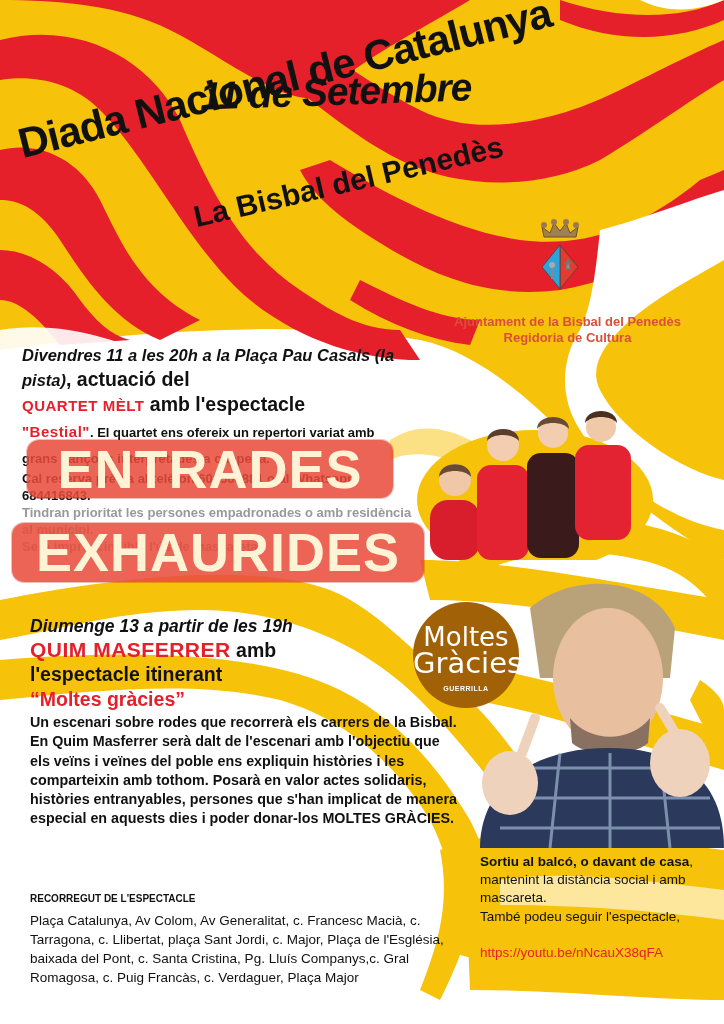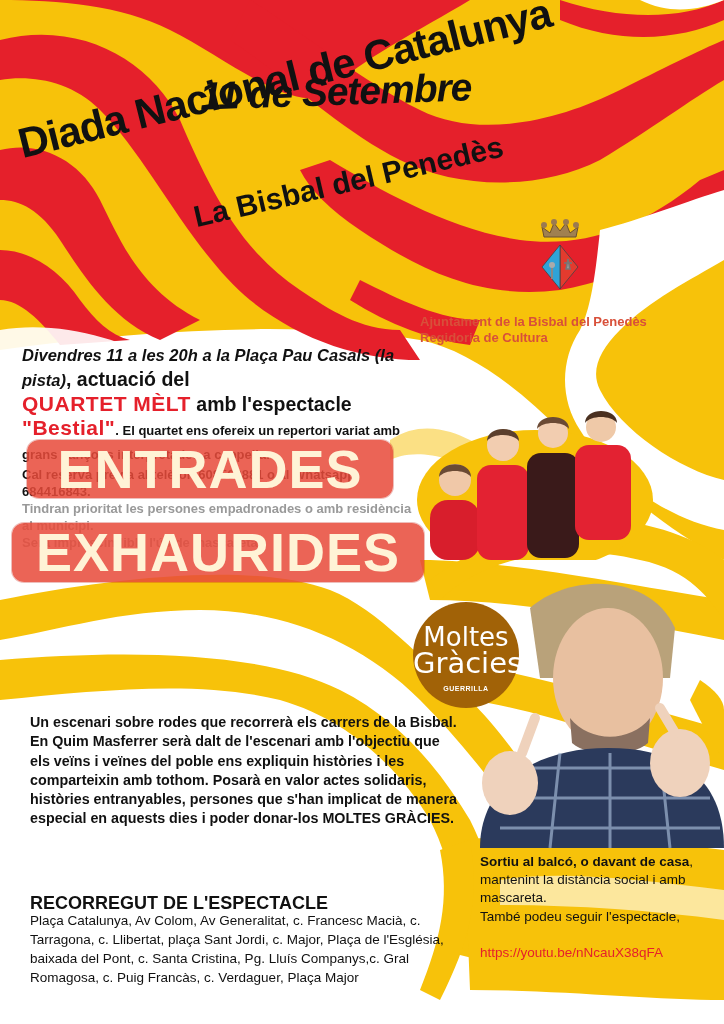--- a/index.html
+++ b/index.html
@@ -5,41 +5,41 @@
   * { margin:0; padding:0; box-sizing:border-box; }
   html, body { width:724px; height:1024px; overflow:hidden; background:#ffffff; }
   body { font-family:"Liberation Sans", "DejaVu Sans", sans-serif; position:relative; }
   .poster { position:absolute; left:0; top:0; width:724px; height:1024px; overflow:hidden; background:#fff; }
   .bg { position:absolute; left:0; top:0; width:724px; height:1024px; }
   .abs { position:absolute; }
   .title1 { left:200px; top:70px; font-size:39px; font-weight:bold; font-style:italic; color:#111; transform:rotate(-2deg); letter-spacing:-1px; }
   .title2 { left:25px; top:120px; font-size:42px; font-weight:bold; color:#111; transform:rotate(-14deg); transform-origin:left bottom; letter-spacing:-1px; white-space:nowrap; }
   .title3 { left:198px; top:200px; font-size:30px; font-weight:bold; color:#111; transform:rotate(-13deg); transform-origin:left bottom; white-space:nowrap; }
   .crest { left:532px; top:213px; width:56px; height:80px; }
-  .ajunt { left:420px; top:314px; width:295px; text-align:left; color:#d8503a; font-size:13px; font-weight:bold; line-height:16px; }
+  .ajunt { left:420px; top:314px; width:295px; text-align:center; color:#d8503a; font-size:13px; font-weight:bold; line-height:16px; }
   .ev1 { left:22px; top:342px; width:390px; font-size:19.5px; font-weight:bold; color:#111; line-height:24px; }
   .ev1 .it { font-style:italic; font-size:16.5px; }
-  .big-red { color:#e5202b; font-size:21px; letter-spacing:0.5px; }
+  .big-red { color:#e5202b; font-size:15px; letter-spacing:0.5px; }
   .small { font-size:13px; line-height:17px; }
   .grey { color:#999; }
   .stamp { position:absolute; background:rgba(232,74,58,0.86); color:#fff3d6; font-weight:bold; text-align:center; border-radius:12px; letter-spacing:1px; box-shadow:0 0 0 1px rgba(200,40,30,0.3); }
   .stamp1 { left:27px; top:440px; width:366px; height:58px; font-size:54px; line-height:58px; }
   .stamp2 { left:12px; top:523px; width:412px; height:59px; font-size:54px; line-height:59px; }
   .quartet { left:415px; top:405px; width:240px; height:155px; }
   .badge { left:413px; top:602px; width:106px; height:106px; border-radius:50%; background:#a16207; color:#fff; text-align:center; }
   .badge .b1 { position:absolute; left:0; right:0; top:20px; font-size:26px; font-family:"DejaVu Sans", sans-serif; font-weight:normal; }
   .badge .b2 { position:absolute; left:0; right:0; top:44px; font-size:29px; font-family:"DejaVu Sans", sans-serif; }
   .badge .b3 { position:absolute; left:0; right:0; top:83px; font-size:7px; font-weight:bold; letter-spacing:0.5px; }
   .man { left:460px; top:568px; width:264px; height:280px; }
   .ev2 { left:30px; top:614px; width:390px; color:#111; font-weight:bold; }
   .ev2 .it { font-style:italic; font-size:17.5px; line-height:24px; }
   .ev2 .line { font-size:19.5px; line-height:24px; }
   .ev2 .quote { font-size:19.5px; line-height:26px; color:#e5202b; }
   .desc { left:30px; top:713px; width:430px; font-size:14.3px; font-weight:bold; color:#111; line-height:19.3px; }
-  .route-h { left:30px; top:893px; font-size:18px; font-weight:bold; color:#111; }
+  .route-h { left:30px; top:893px; font-size:10px; font-weight:bold; color:#111; }
   .route { left:30px; top:911px; width:430px; font-size:13.5px; color:#111; line-height:19px; }
   .side { left:480px; top:853px; width:240px; font-size:13.5px; color:#111; line-height:18.2px; }
   .side b { font-weight:bold; }
   .link { color:#e5202b; font-weight:normal; }
 </style>
 </head>
 <body>
 
 <div class="poster">
 
@@ -114,20 +114,26 @@
     <circle cx="88" cy="40" r="16" fill="#f2cdb0"></circle>
       <path d="M72 36 C72 20 104 20 104 36 C98 28 78 28 72 36Z" fill="#5a3e2c"></path>
     <rect x="112" y="48" width="52" height="105" rx="14" fill="#3a1a1a"></rect>
     <circle cx="138" cy="28" r="15" fill="#f2cdb0"></circle>
       <path d="M122 24 C122 8 154 8 154 24 C148 16 128 16 122 24Z" fill="#6b4a34"></path>
     <rect x="160" y="40" width="56" height="95" rx="14" fill="#e32232"></rect>
     <circle cx="186" cy="22" r="15" fill="#efc9a8"></circle>
       <path d="M170 18 C170 2 202 2 202 18 C196 10 176 10 170 18Z" fill="#4a3020"></path>
   </svg>
 
+  <div class="abs ev2">
+    <div class="it">Diumenge 13 a partir de les 19h</div>
+    <div class="line"><span class="big-red" style="font-size:21px">QUIM MASFERRER</span><span> amb</span></div>
+    <div class="line">l'espectacle itinerant</div>
+    <div class="quote">“Moltes gràcies”</div>
+  </div>
 
   <div class="abs desc">Un escenari sobre rodes que recorrerà els carrers de la Bisbal. En Quim Masferrer serà dalt de l'escenari amb l'objectiu que els veïns i veïnes del poble ens expliquin històries i les comparteixin amb tothom. Posarà en valor actes solidaris, històries entranyables, persones que s'han implicat de manera especial en aquests dies i poder donar-los MOLTES GRÀCIES.</div>
 
   <div class="abs badge">
     <div class="b1">Moltes</div>
     <div class="b2">Gràcies</div>
     <div class="b3">GUERRILLA</div>
   </div>
 
   <svg class="abs man" viewBox="0 0 264 280">

